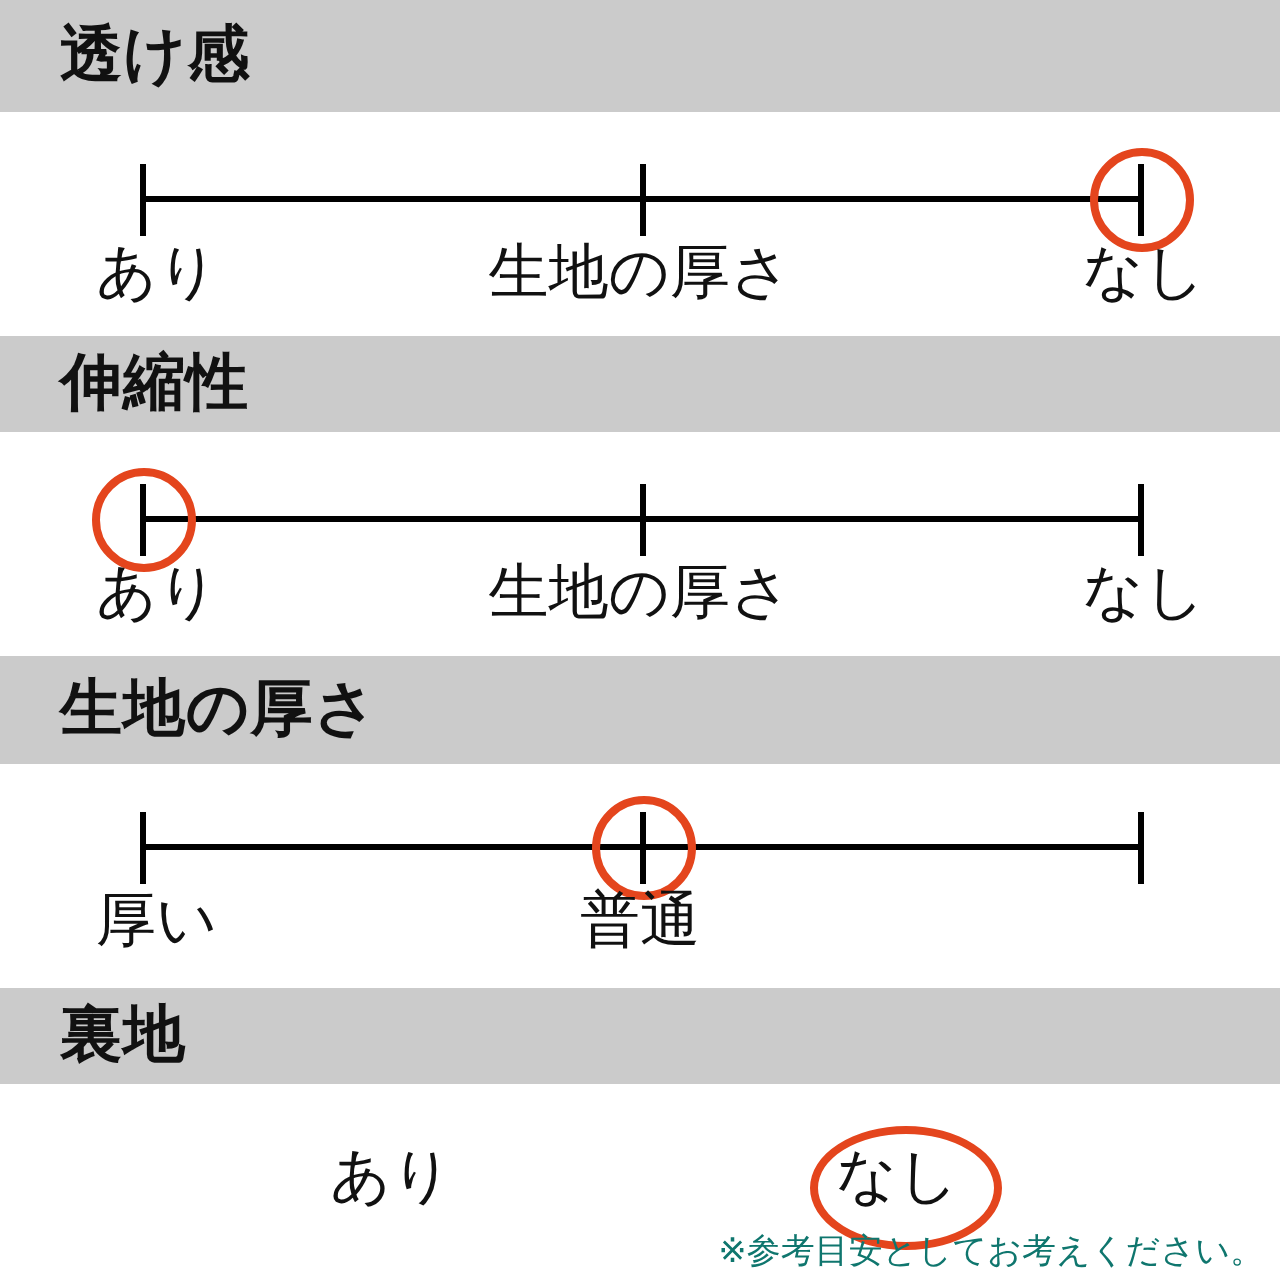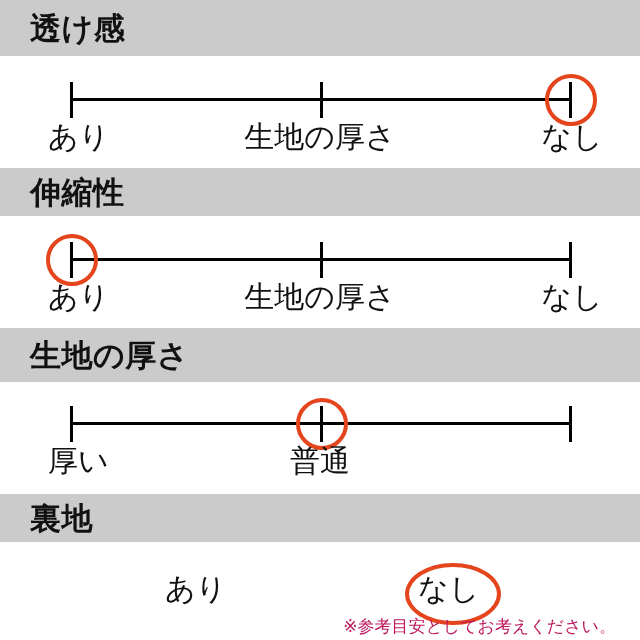--- a/index.html
+++ b/index.html
@@ -122,23 +122,23 @@
     position: absolute;
     width: 96px;
     height: 62px;
     border: 4px solid #e4451d;
     border-radius: 50%;
     box-sizing: border-box;
   }
 
   .footnote {
     position: absolute;
-    right: 24px;
+    right: 8px;
     font-size: 17px;
-    color: #be185d;
+    color: #0f766e;
     line-height: 1;
     white-space: nowrap;
   }
 </style>
 </head>
 <body>
 
 <div id="sheet">
 
   <div class="band" style="top:0px; height:56px;">

